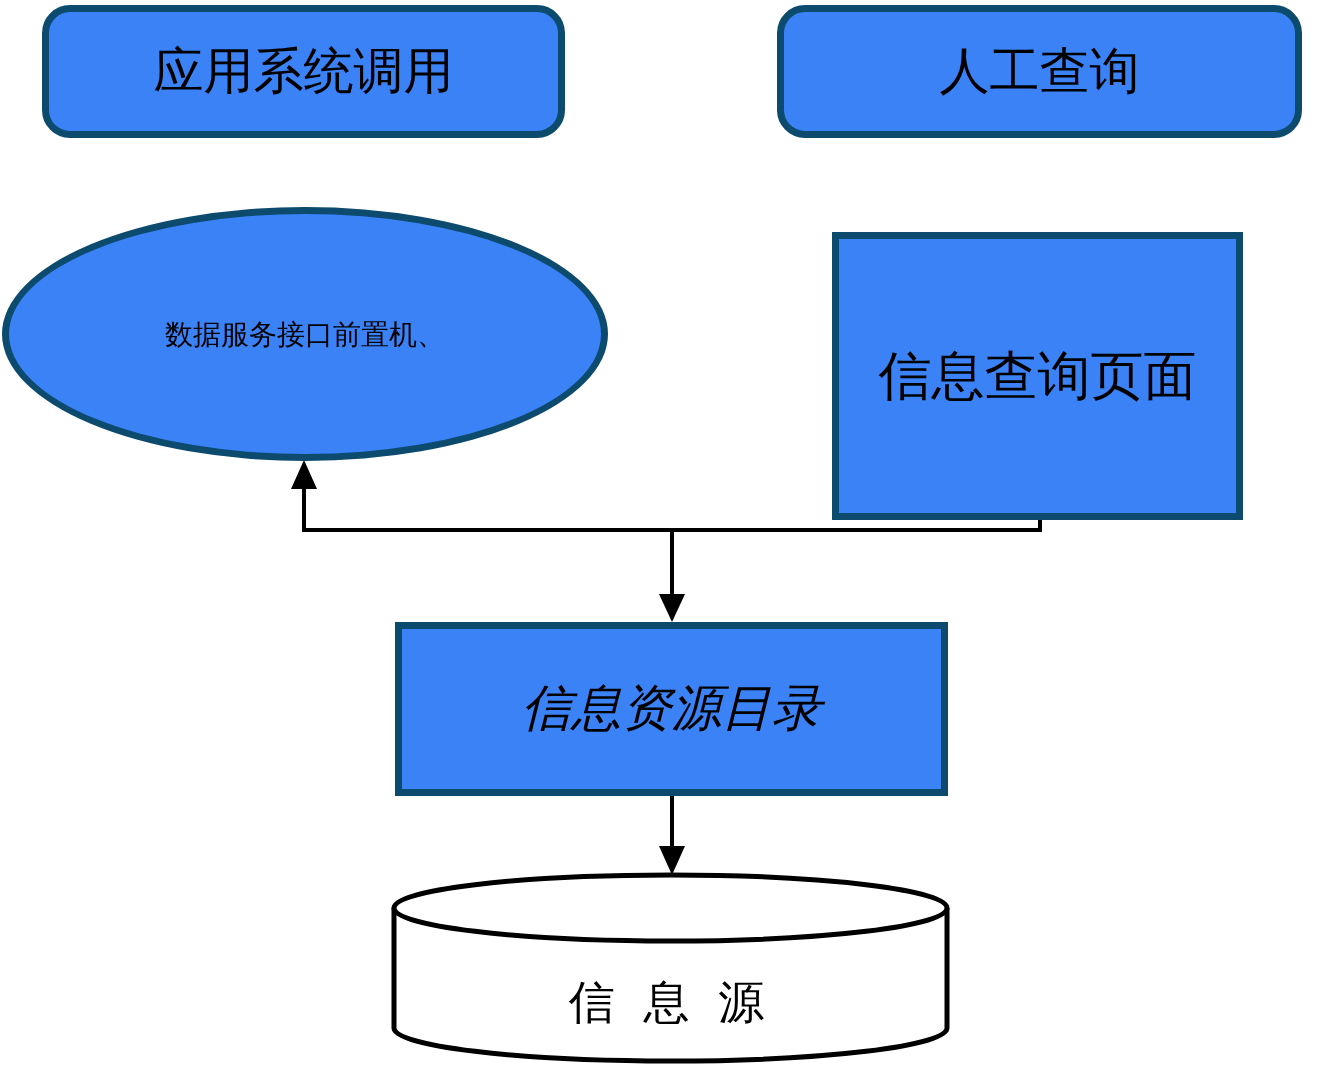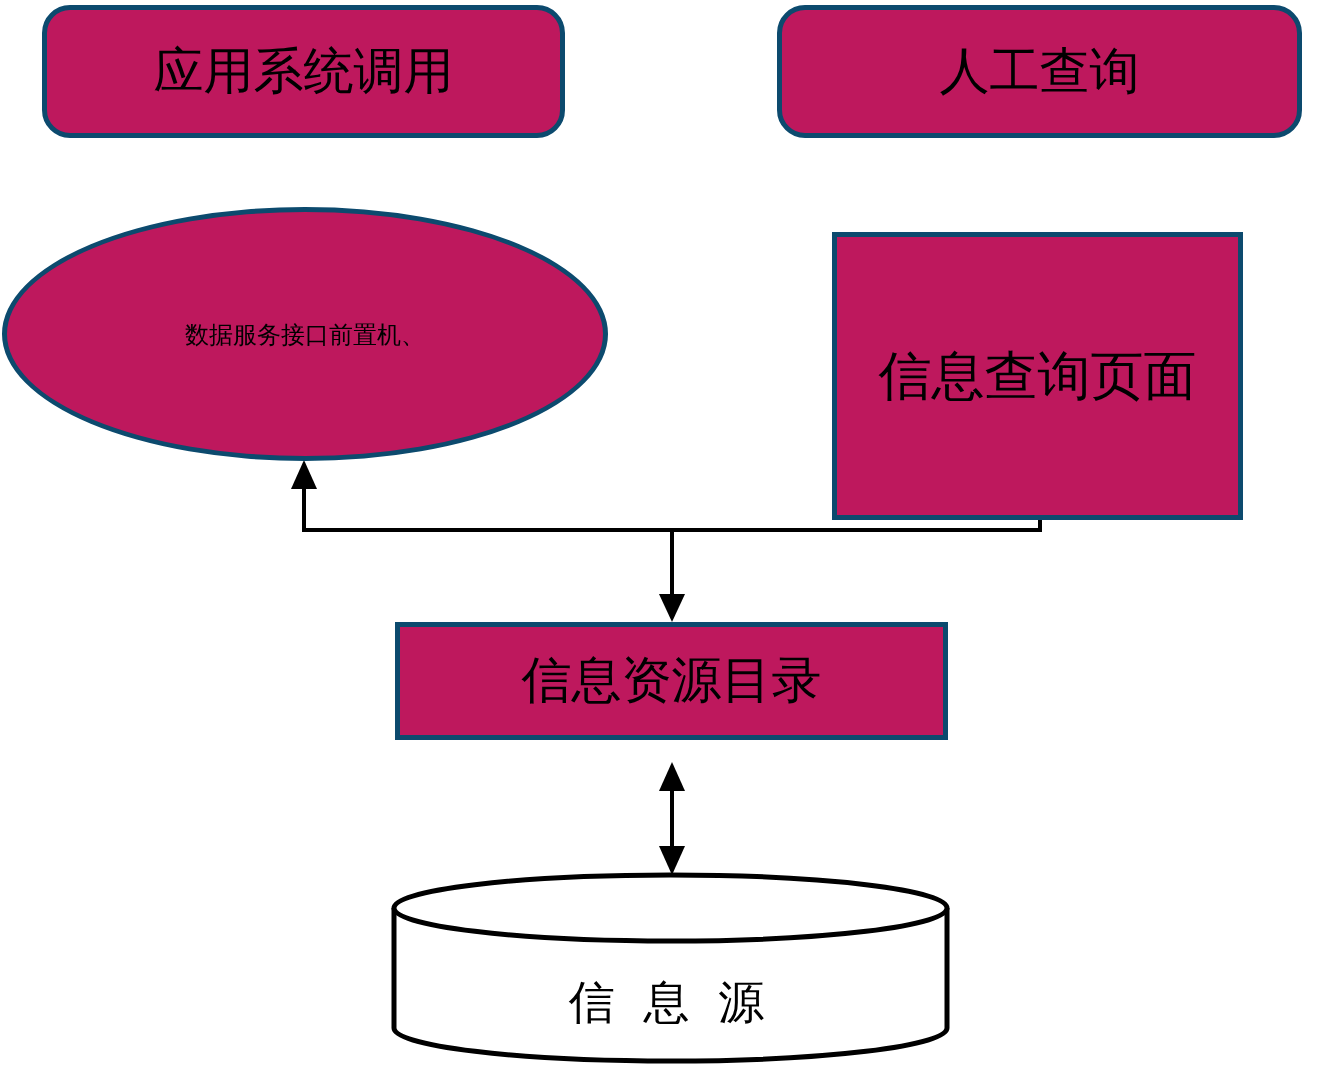--- a/index.html
+++ b/index.html
@@ -24,40 +24,40 @@
     height: 1071px;
   }
   .node {
     position: absolute;
     box-sizing: border-box;
     display: flex;
     flex-direction: column;
     align-items: center;
     justify-content: center;
     text-align: center;
-    background: #be185d;
-    border: 5px solid #0c4a6e;
+    background: #3b82f6;
+    border: 7px solid #0c4a6e;
     font-weight: 500;
     line-height: 1.15;
   }
   .node.rounded {
     border-radius: 28px;
   }
   .node.ellipse {
     border-radius: 50%;
   }
   .node.no-border {
     border: none;
     background: transparent;
   }
   .node-app-system-call   { left: 42px;  top: 5px;   width: 523px; height: 133px; font-size: 50px; }
   .node-manual-query      { left: 777px; top: 5px;   width: 525px; height: 133px; font-size: 50px; }
-  .node-data-service      { left: 2px;   top: 207px; width: 606px; height: 254px; font-size: 24px; line-height: 57px; }
+  .node-data-service      { left: 2px;   top: 207px; width: 606px; height: 254px; font-size: 28px; line-height: 57px; }
   .node-info-query-page   { left: 832px; top: 232px; width: 411px; height: 288px; font-size: 53px; }
-  .node-info-catalog      { left: 395px; top: 622px; width: 553px; height: 118px; font-size: 50px; }
+  .node-info-catalog      { left: 395px; top: 622px; width: 553px; height: 174px; font-size: 50px; font-style: italic; }
   .node-info-source-label { left: 394px; top: 942px; width: 553px; height: 120px; font-size: 46px; letter-spacing: 8px; text-align: right; }
   .line-block { display: block; }
 </style>
 </head>
 <body>
 
 <div class="canvas">
 
   <svg class="connector-layer" viewBox="0 0 1322 1071">
 

